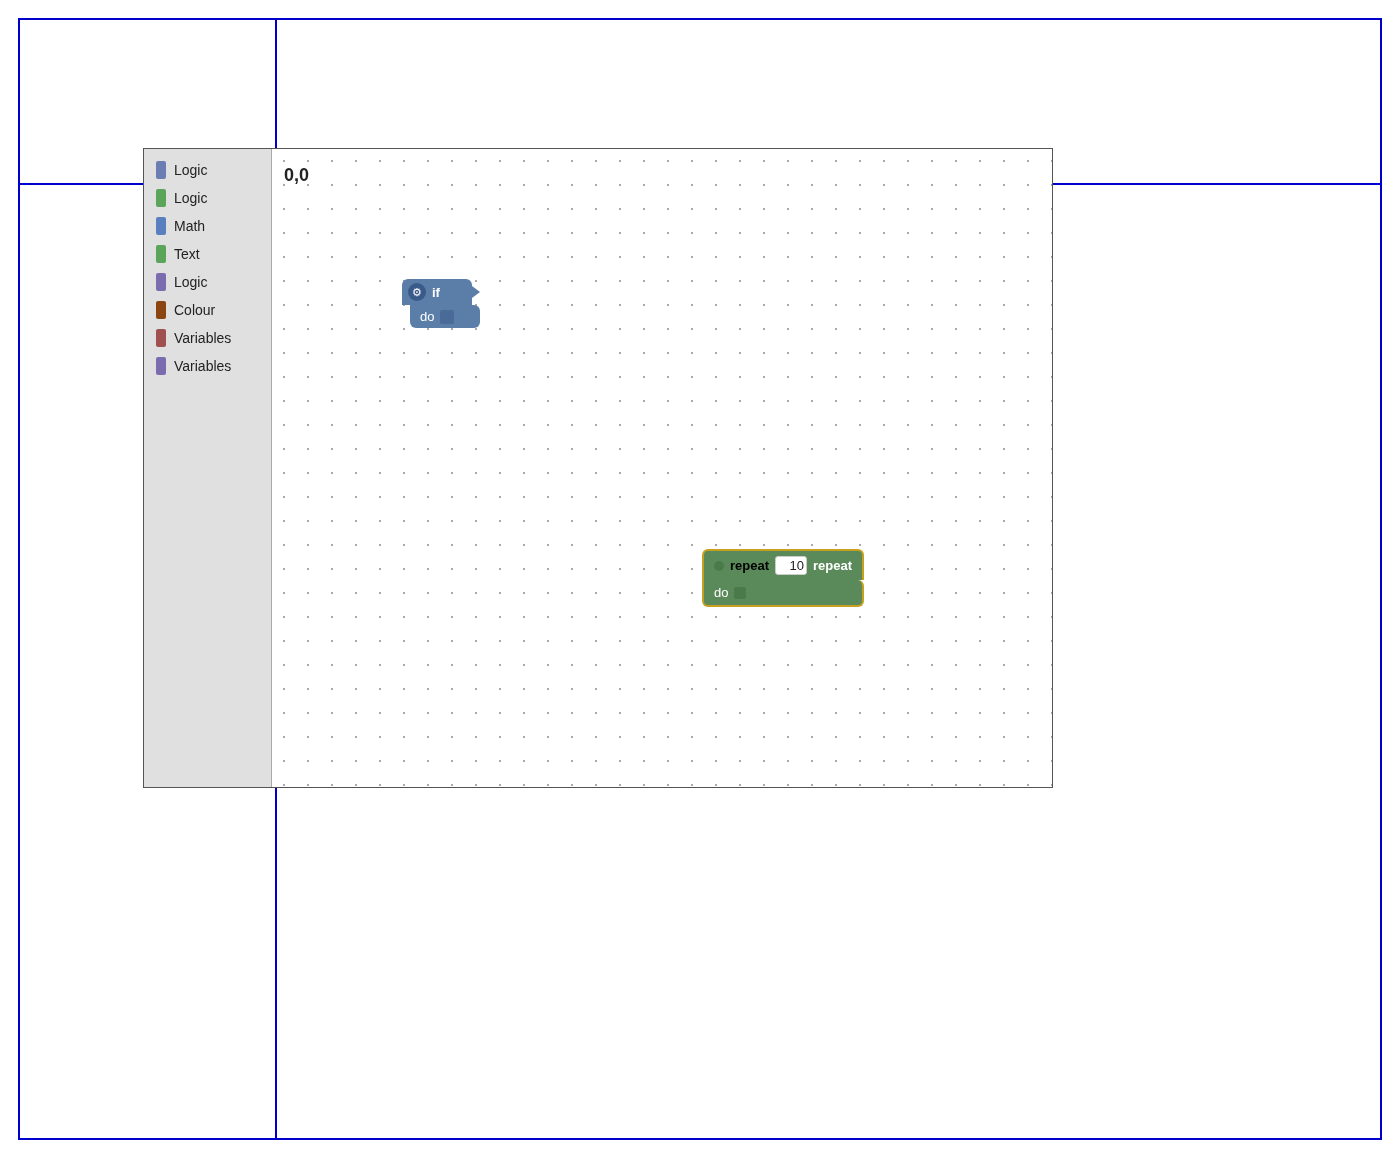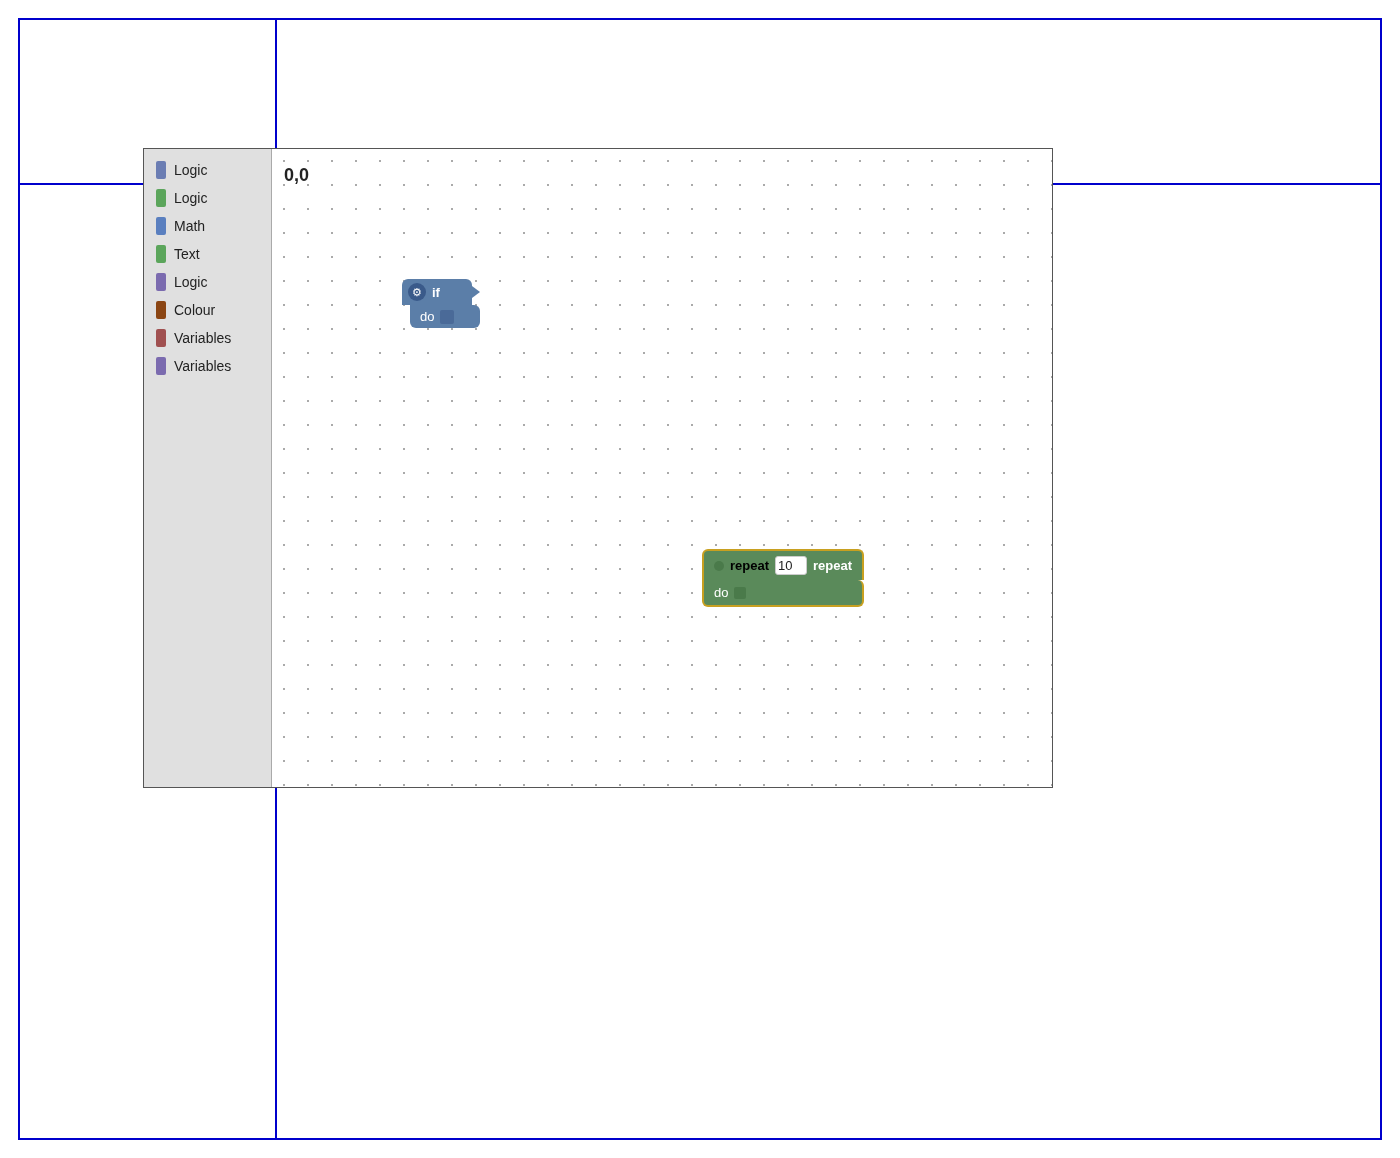--- a/index.html
+++ b/index.html
@@ -201,21 +201,21 @@
       color: white;
       gap: 6px;
       position: relative;
     }
 
     .repeat-input {
       background: white;
       border: 1px solid #ccc;
       border-radius: 3px;
       width: 32px;
-      text-align: left;
+      text-align: right;
       font-size: 13px;
       color: #222;
       padding: 1px 2px;
     }
 
     .repeat-block-bottom {
       display: flex;
       align-items: center;
       background: #5a8a5a;
       border: 2px solid #c8a020;

